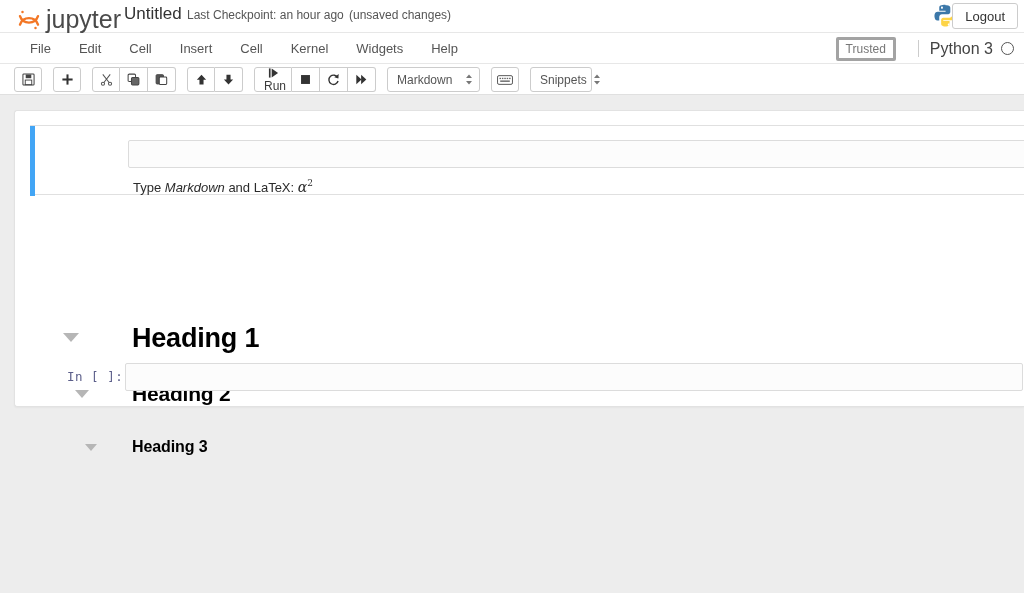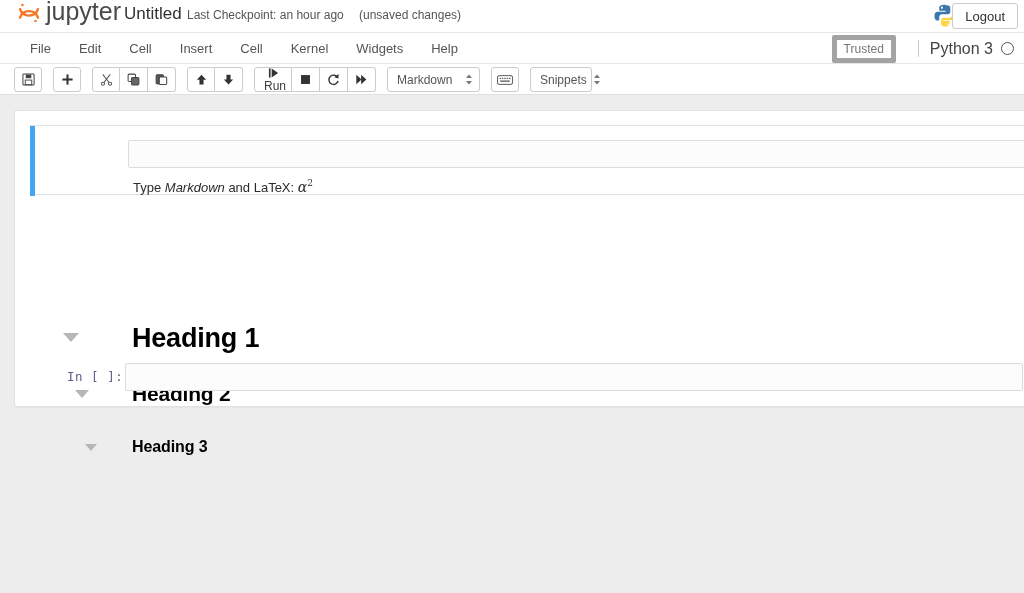--- a/index.html
+++ b/index.html
@@ -14,41 +14,41 @@
 
   
   #header {
     position: absolute; left: 0; top: 0;
     width: 1024px; height: 33px;
     background: #fff;
     border-bottom: 1px solid #e7e7e7;
   }
   #logo-group {
     position: absolute; left: 16px; top: 0;
-    height: 33px; display: flex; align-items: flex-start;
+    height: 33px; display: flex; align-items: flex-end;
   }
   #jupyter-logo-mark {
     width: 26px; height: 26px; position: relative; margin-right: 4px;
   }
   #jupyter-logo-mark svg { display: block; }
   #jupyter-wordmark {
     font-size: 25px; color: #4a4a4a; letter-spacing: 0px;
     line-height: 1; position: relative; top: -1px;
   }
   #nb-name {
     position: absolute; left: 124px; top: 4px;
     font-size: 17px; color: #333;
   }
   #nb-checkpoint {
     position: absolute; left: 187px; top: 8px;
     font-size: 12px; color: #555;
   }
   #nb-modified {
     position: absolute; left: 349px; top: 8px;
-    font-size: 12px; color: #555; margin-left: 10px;
+    font-size: 12px; color: #555;
   }
   #py-logo {
     position: absolute; right: 64px; top: 2px;
     width: 29px; height: 29px;
   }
   #logout-btn {
     position: absolute; right: 6px; top: 3px;
     height: 26px; padding: 0 12px;
     font-size: 13px; color: #333;
     background: #fff;
@@ -73,21 +73,21 @@
     font-size: 13px; color: #555;
     padding: 0 14px; height: 31px;
     display: flex; align-items: center; cursor: pointer;
   }
   #menubar-right {
     position: absolute; right: 10px; top: 0;
     height: 31px; display: flex; align-items: center;
   }
   #trusted-badge {
     font-size: 12px; color: #777;
-    border: 5px solid #a3a3a3; border-radius: 2px;
+    border: 3px solid #a3a3a3; border-radius: 2px;
     padding: 2px 7px; background: #fff;
     cursor: pointer;
   }
   #menubar-divider {
     width: 1px; height: 17px; background: #ccc;
     margin: 0 11px 0 22px;
   }
   #kernel-name {
     font-size: 16px; color: #444; margin-right: 8px; cursor: pointer;
   }

